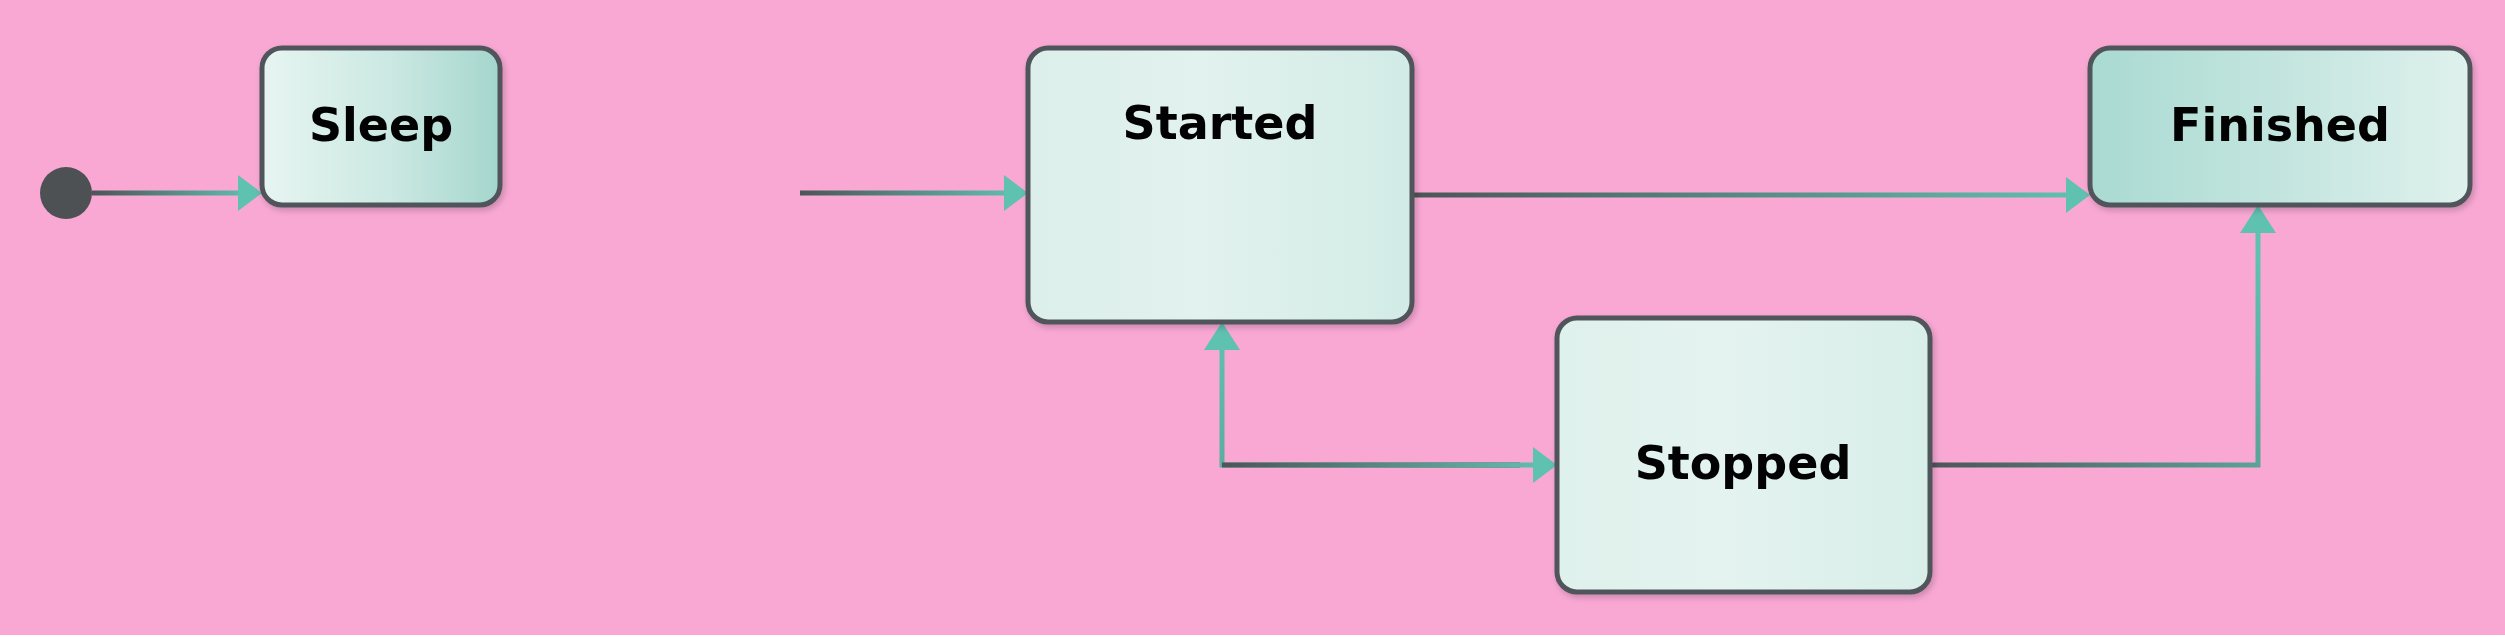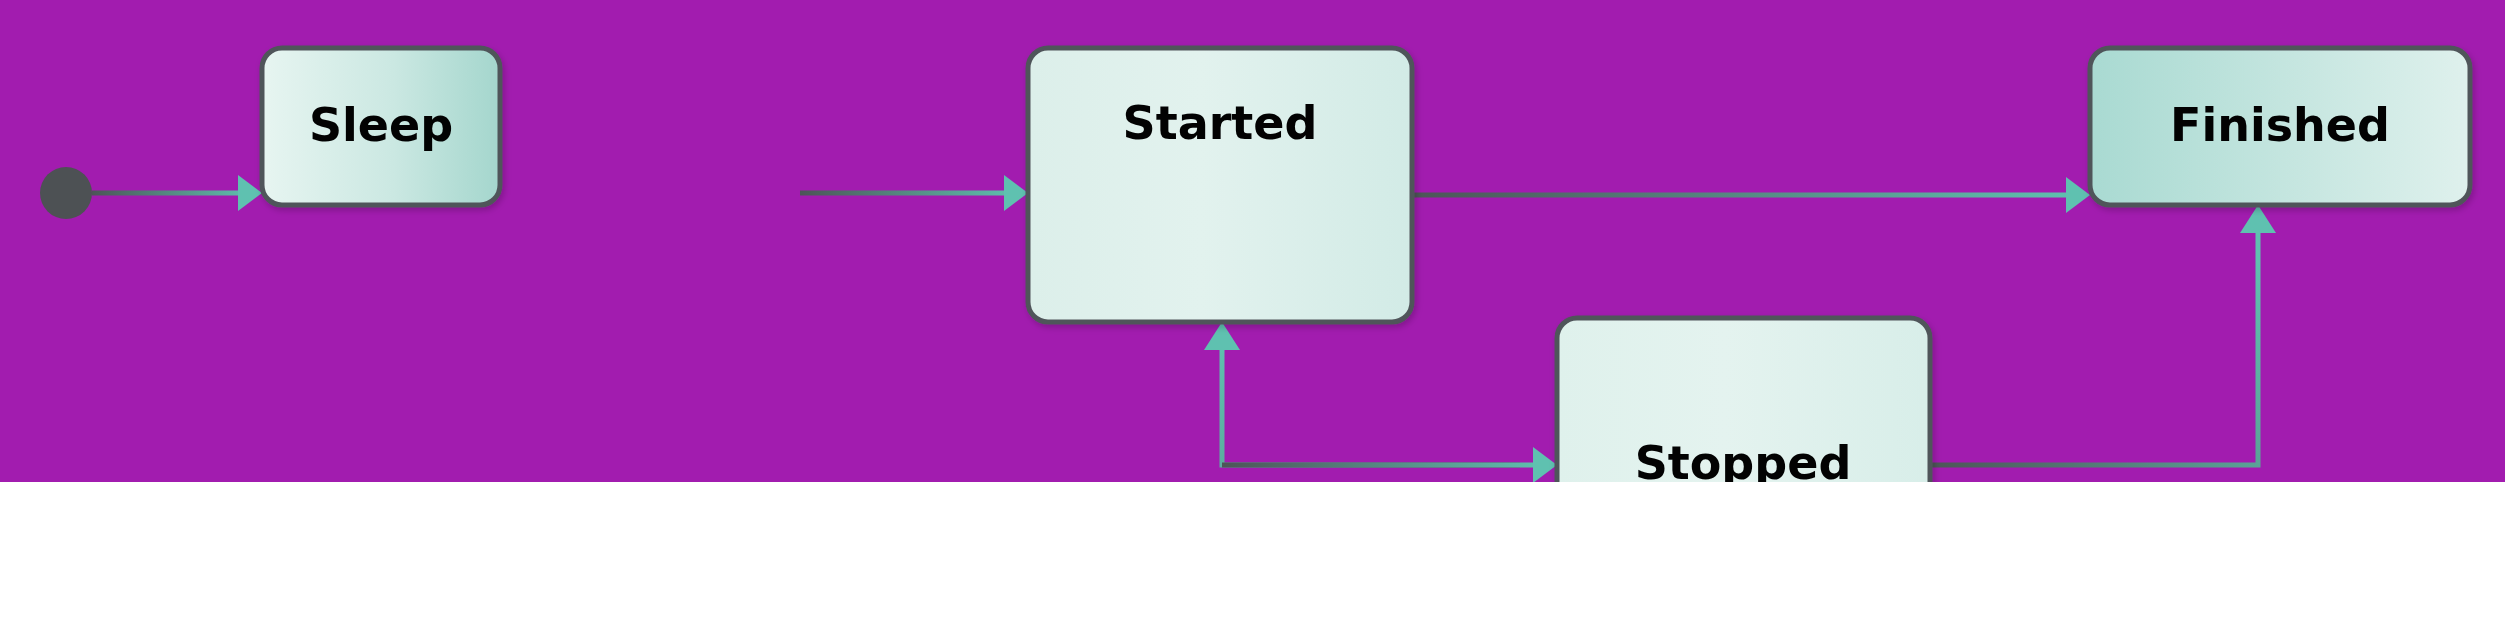--- a/index.html
+++ b/index.html
@@ -7,22 +7,22 @@
     margin: 0;
     padding: 0;
     background: #ffffff;
   }
   body {
     font-family: "DejaVu Sans", sans-serif;
   }
   #diagram-canvas {
     position: relative;
     width: 2505px;
-    height: 482px;
-    background: #a21caf;
+    height: 635px;
+    background: #f9a8d4;
     overflow: hidden;
   }
   #diagram-svg {
     position: absolute;
     top: 0;
     left: 0;
     width: 2505px;
     height: 637px;
   }
   .state-label {

